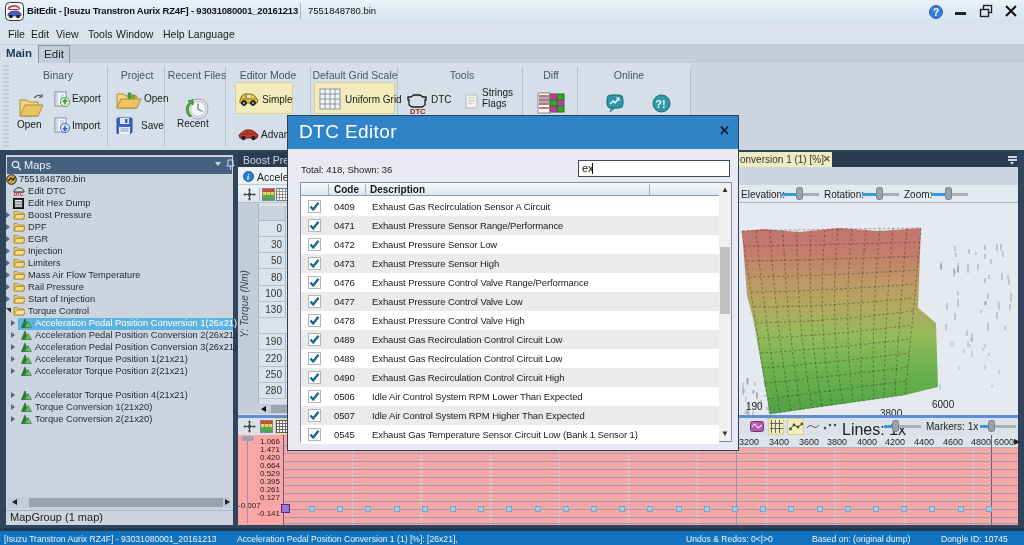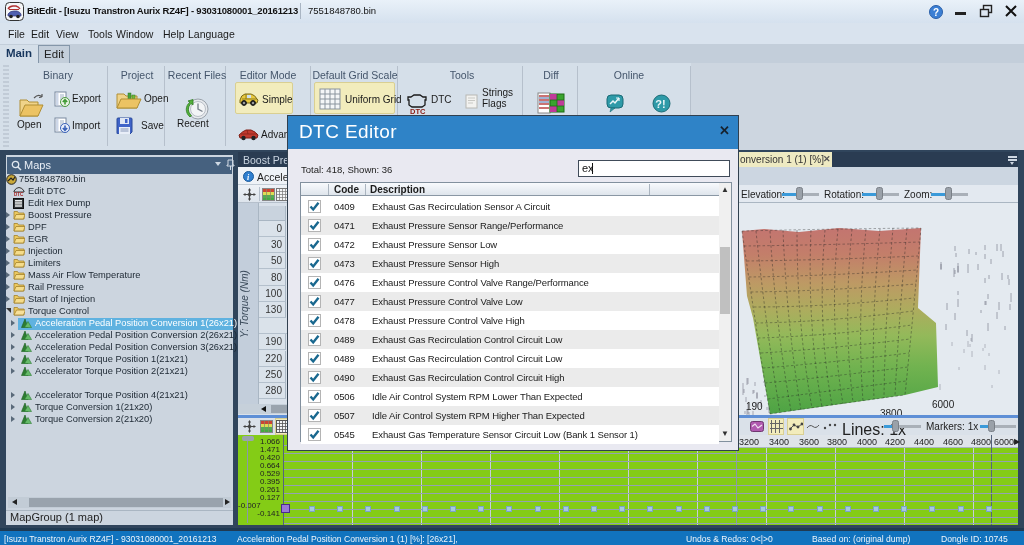--- a/index.html
+++ b/index.html
@@ -722,21 +722,21 @@
         </svg>
     <span style="left:604px;top:3px;font-size:16px;color:#222">Lines: 1x</span>
     <div style="left:646px;top:7px;width:8px;height:3px;background:#3a9ad9"></div>
     <div style="left:654px;top:2px;width:7px;height:12px;background:#9aa1a9;border:1px solid #7a8087;border-radius:2.5px"></div>
     <div style="left:661px;top:7px;width:22px;height:3px;background:#a9b0b8"></div>
     <span style="left:688px;top:3px;font-size:10px;color:#222">Markers: 1x</span>
     <div style="left:742px;top:7px;width:8px;height:3px;background:#3a9ad9"></div>
     <div style="left:750px;top:2px;width:7px;height:12px;background:#9aa1a9;border:1px solid #7a8087;border-radius:2.5px"></div>
     <div style="left:757px;top:7px;width:21px;height:3px;background:#a9b0b8"></div>
     </div>
-    <div id="chart2d" style="left:0;top:283px;width:780px;height:90px;background:#84cc16">
+    <div id="chart2d" style="left:0;top:283px;width:780px;height:90px;background:#fca5a5">
     <div style="left:114px;top:0;width:1px;height:90px;background:#c6cfd9"></div>
     <div style="left:183px;top:0;width:1px;height:90px;background:#c6cfd9"></div>
     <div style="left:252px;top:0;width:1px;height:90px;background:#c6cfd9"></div>
     <div style="left:321px;top:0;width:1px;height:90px;background:#c6cfd9"></div>
     <div style="left:390px;top:0;width:1px;height:90px;background:#c6cfd9"></div>
     <div style="left:459px;top:0;width:1px;height:90px;background:#c6cfd9"></div>
     <div style="left:528px;top:0;width:1px;height:90px;background:#c6cfd9"></div>
     <div style="left:597px;top:0;width:1px;height:90px;background:#c6cfd9"></div>
     <div style="left:666px;top:0;width:1px;height:90px;background:#c6cfd9"></div>
     <div style="left:735px;top:0;width:1px;height:90px;background:#c6cfd9"></div>

